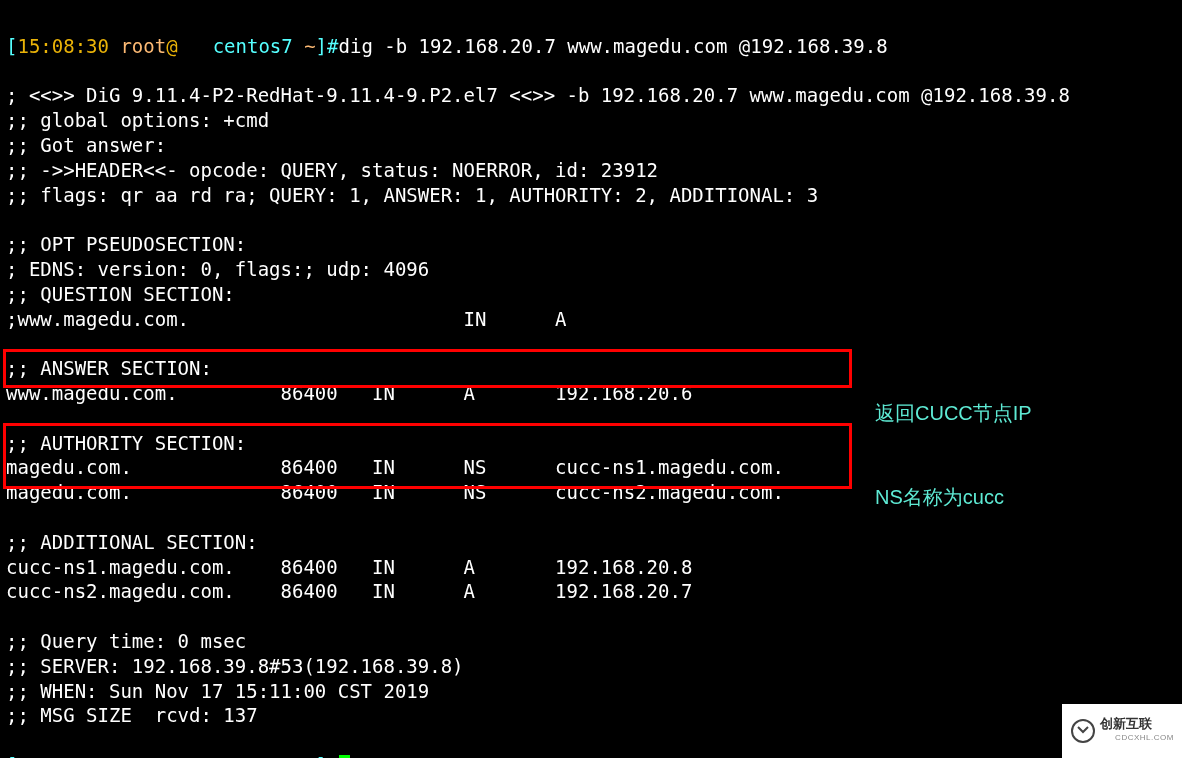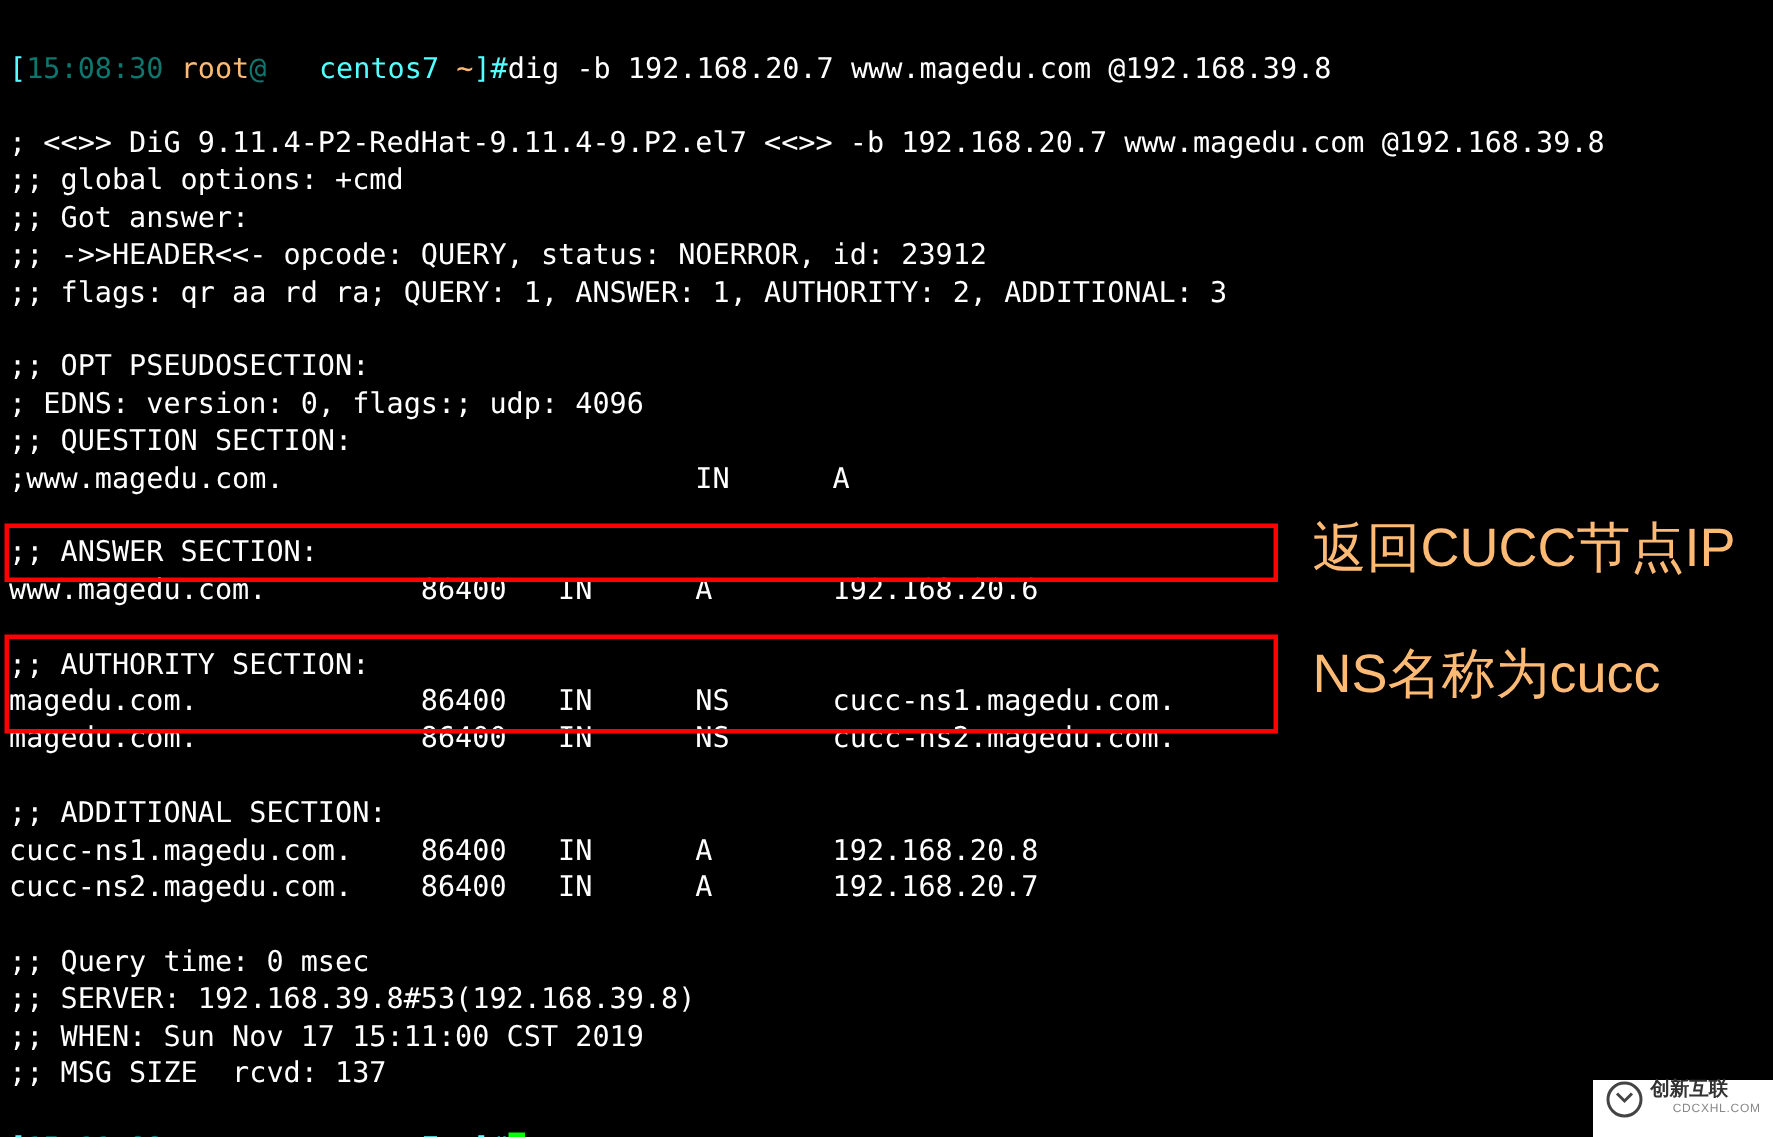--- a/index.html
+++ b/index.html
@@ -13,55 +13,57 @@
     line-height: 24.8px;
     color: #fff;
     overflow: hidden;
     position: relative;
   }
   .terminal {
     padding: 9px 6px;
     white-space: pre;
     position: relative;
   }
-  .yellow { color: #0f766e; }
+  .yellow { color: #eab308; }
   .red { color: #fdba74; }
   .cyan { color: #55ffff; padding-left: 35px; }
   .white { color: #ffffff; }
   .brkt { color: #55ffff; }
   .cursor {
     display: inline-block;
     width: 11px;
     height: 21px;
     background: #00ff00;
     vertical-align: text-bottom;
   }
   .annotation {
     position: absolute;
-    color: #fdba74;
+    color: #5eead4;
     font-family: "Microsoft YaHei", "SimHei", sans-serif;
-    font-size: 36px;
+    font-size: 20px;
     line-height: 34px;
+    margin-top: 48px;
   }
   .redbox {
     position: absolute;
     border: 3px solid #ff0000;
     pointer-events: none;
   }
   .watermark {
     position:absolute;
     right:0;
     bottom:0;
     width:120px;
-    height:38px;
+    height:54px;
     background:#fff;
     font-family: sans-serif;
     font-size:11px;
     color:#555;
     display:flex;
+    align-items:center;
     justify-content:center;
     gap:4px;
   }
   .watermark svg { flex-shrink:0; }
   .wm-text { display:inline-block; line-height:12px; }
 </style>
 </head>
 <body>
 
 <div class="terminal">

